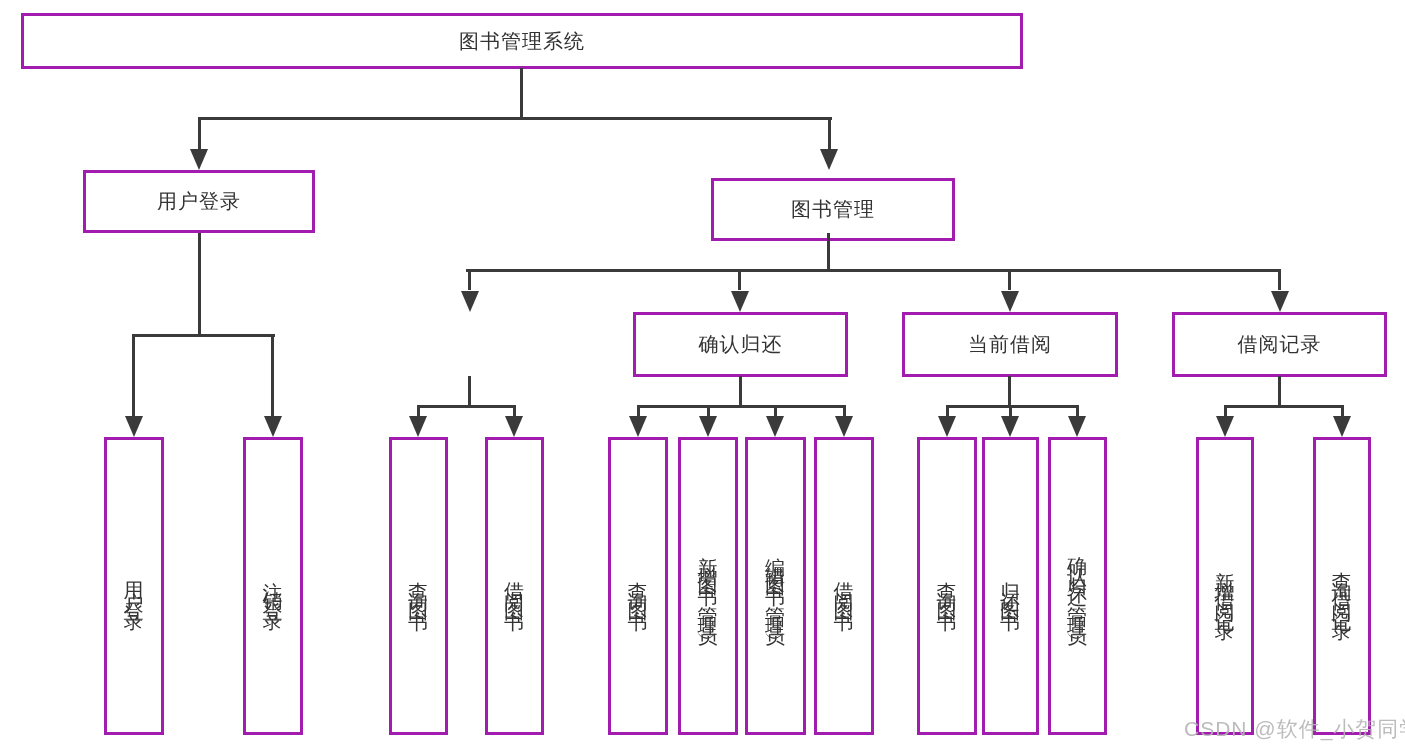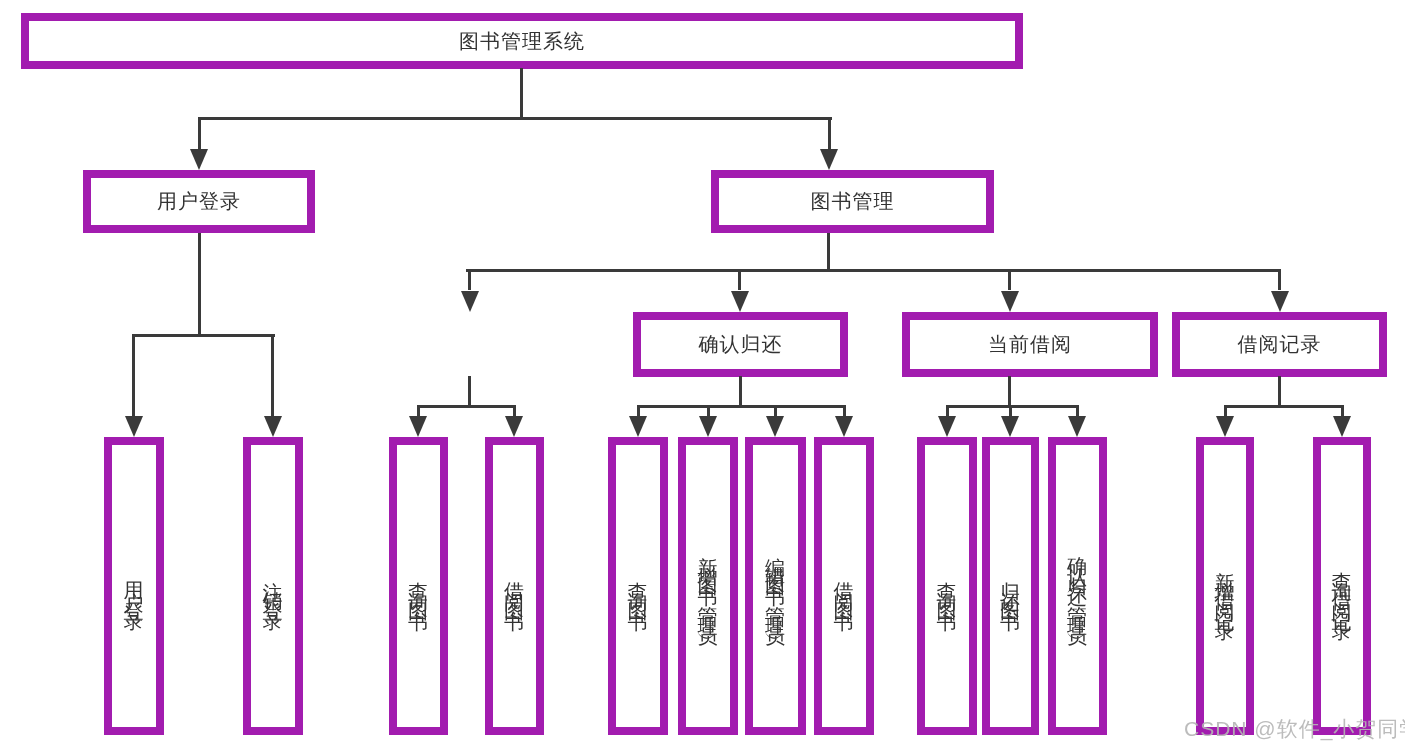--- a/index.html
+++ b/index.html
@@ -6,21 +6,21 @@
   #canvas{
     position:relative;
     width:1405px;height:747px;
     background:#ffffff;
     font-family:"Liberation Sans","DejaVu Sans",sans-serif;
     overflow:hidden;
   }
   .box{
     position:absolute;
     background:#ffffff;
-    border:8px solid #a21caf;
+    border:3px solid #a21caf;
     box-sizing:border-box;
     display:flex;
     align-items:center;
     justify-content:center;
     color:#333333;
   }
   .hlabel{font-size:20px;letter-spacing:1px;white-space:nowrap;}
   .vlabel{
     writing-mode:vertical-lr;
     text-orientation:mixed;
@@ -59,21 +59,21 @@
   <div class="line" style="left:520px;top:68px;width:3px;height:50px"></div>
   <div class="line" style="left:198px;top:117px;width:634px;height:3px"></div>
   <div class="line" style="left:198px;top:117px;width:3px;height:33px"></div>
   <div class="arrow" style="left:190px;top:149px"></div>
   <div class="line" style="left:828px;top:117px;width:3px;height:33px"></div>
   <div class="arrow" style="left:820px;top:149px"></div>
 
   <div class="box" style="left:83px;top:170px;width:232px;height:63px">
     <span class="hlabel">用户登录</span>
   </div>
-  <div class="box" style="left:711px;top:170px;width:283px;height:63px">
+  <div class="box" style="left:711px;top:178px;width:244px;height:63px">
     <span class="hlabel">图书管理</span>
   </div>
 
   <div class="line" style="left:198px;top:233px;width:3px;height:102px"></div>
   <div class="line" style="left:132px;top:334px;width:143px;height:3px"></div>
   <div class="line" style="left:132px;top:334px;width:3px;height:82px"></div>
   <div class="arrow" style="left:125px;top:416px"></div>
   <div class="line" style="left:271px;top:334px;width:3px;height:82px"></div>
   <div class="arrow" style="left:264px;top:416px"></div>
 
@@ -84,21 +84,21 @@
   <div class="line" style="left:738px;top:269px;width:3px;height:21px"></div>
   <div class="arrow" style="left:731px;top:291px"></div>
   <div class="line" style="left:1008px;top:269px;width:3px;height:21px"></div>
   <div class="arrow" style="left:1001px;top:291px"></div>
   <div class="line" style="left:1278px;top:269px;width:3px;height:21px"></div>
   <div class="arrow" style="left:1271px;top:291px"></div>
 
   <div class="box" style="left:633px;top:312px;width:215px;height:65px">
     <span class="hlabel">确认归还</span>
   </div>
-  <div class="box" style="left:902px;top:312px;width:256px;height:65px">
+  <div class="box" style="left:902px;top:312px;width:216px;height:65px">
     <span class="hlabel">当前借阅</span>
   </div>
   <div class="box" style="left:1172px;top:312px;width:215px;height:65px">
     <span class="hlabel">借阅记录</span>
   </div>
 
   <div class="line" style="left:468px;top:376px;width:3px;height:32px"></div>
   <div class="line" style="left:739px;top:376px;width:3px;height:32px"></div>
   <div class="line" style="left:1008px;top:376px;width:3px;height:32px"></div>
   <div class="line" style="left:1278px;top:376px;width:3px;height:32px"></div>

